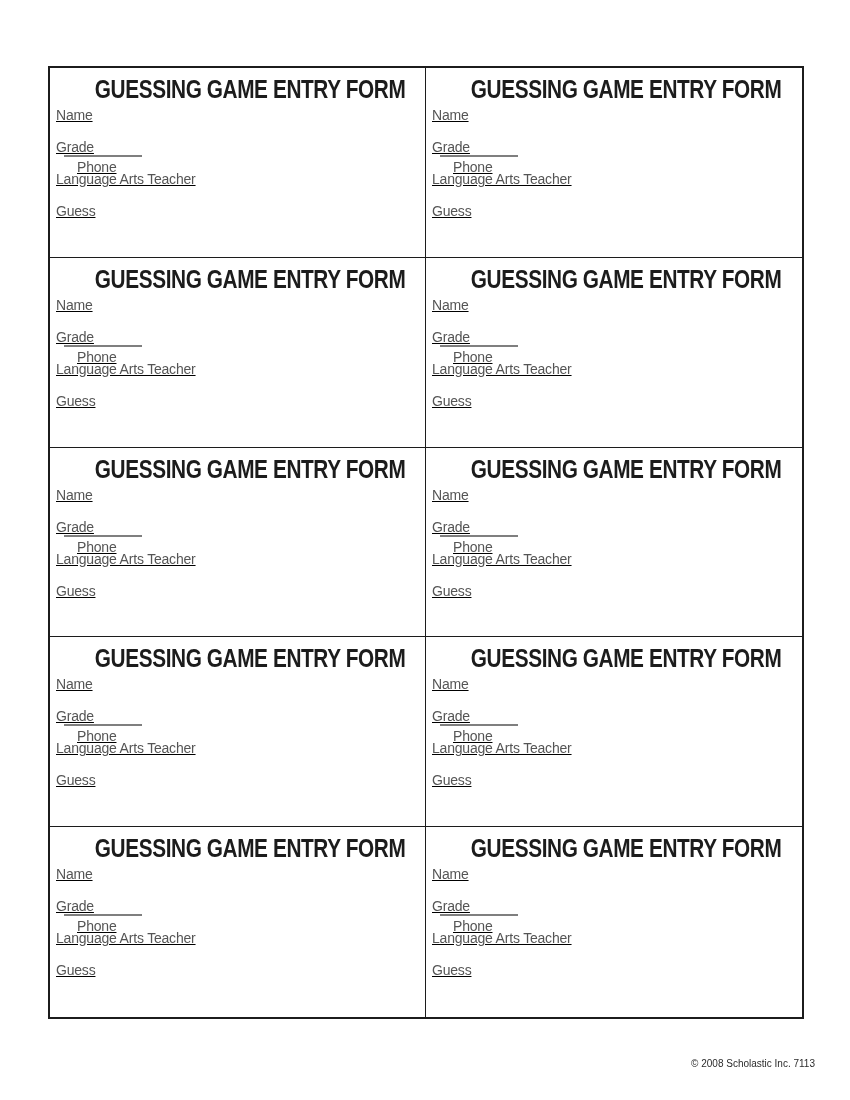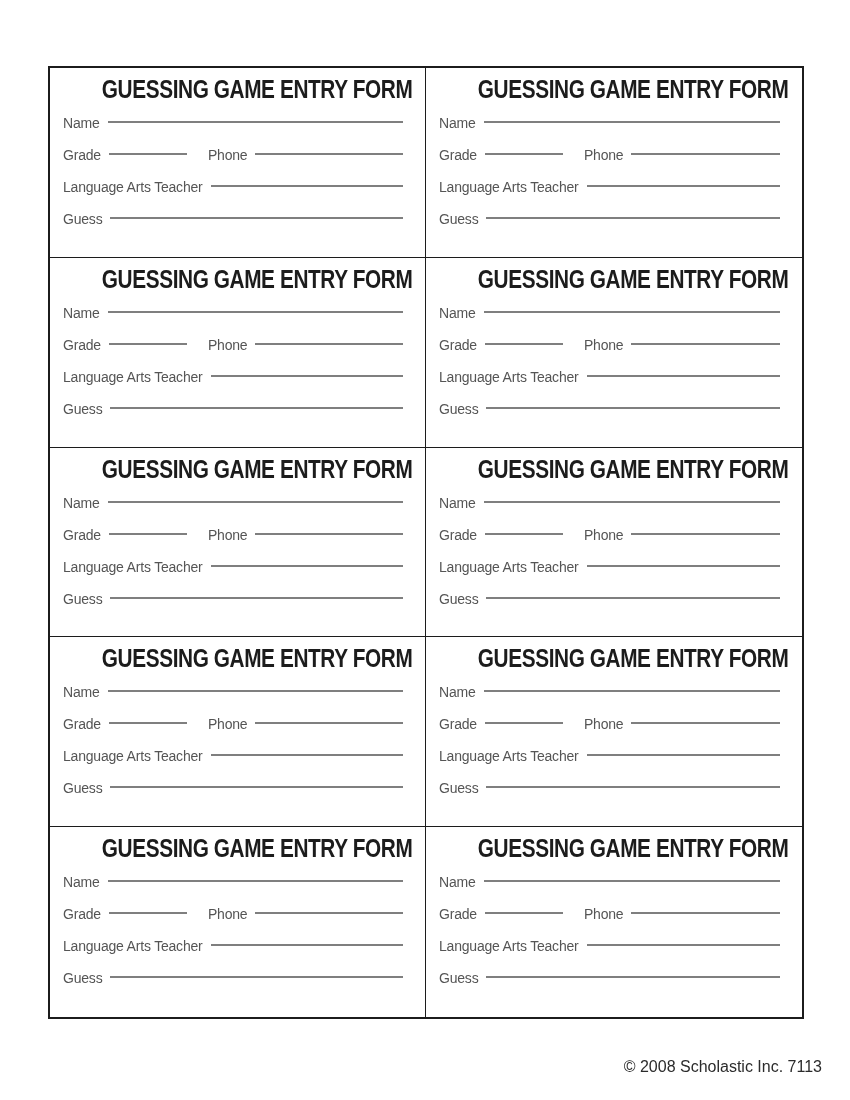--- a/index.html
+++ b/index.html
@@ -25,22 +25,23 @@
     box-sizing:border-box;
     border:2px solid var(--border);
     display:grid;
     grid-template-columns:1fr 1fr;
     grid-template-rows:repeat(5,1fr);
   }
   .card{
     box-sizing:border-box;
     border-right:1.5px solid var(--border);
     border-bottom:1.5px solid var(--border);
-    padding:0 22px 0 13px;
+    padding:0 22px 0 6px;
     overflow:hidden;
+    text-decoration:underline;
   }
   .card:nth-child(2n){border-right:none;}
   .card:nth-child(n+9){border-bottom:none;}
   .card-title{
     text-align:center;
     margin-top:8px;
     line-height:26px;
     white-space:nowrap;
   }
   .card-title .tt{
@@ -48,22 +49,23 @@
     transform:scaleX(0.8);
     transform-origin:center bottom;
     font-weight:bold;
     font-size:26px;
     letter-spacing:-0.5px;
     color:var(--title);
   }
   .fields{margin-top:1px;}
   .frow{
     display:flex;
-    align-items:center;
+    align-items:flex-start;
     height:32px;
+    flex-direction:column;
   }
   .flabel{
     color:var(--label);
     font-size:14px;
     letter-spacing:-0.2px;
     line-height:16px;
     white-space:nowrap;
     flex:0 0 auto;
   }
   .bline{
@@ -72,22 +74,22 @@
     flex:1 1 auto;
   }
   .bline.short{
     flex:0 0 auto;
     width:78px;
   }
   .phone-label{margin-left:21px;}
   .copyright{
     position:absolute;
     top:1058px;
-    right:28px;
-    font-size:16px;
+    right:35px;
+    font-size:10px;
     color:#2b2b2b;
     letter-spacing:0;
   }
 </style>
 </head>
 <body>
 
 <div class="sheet">
 
   <div class="grid">

